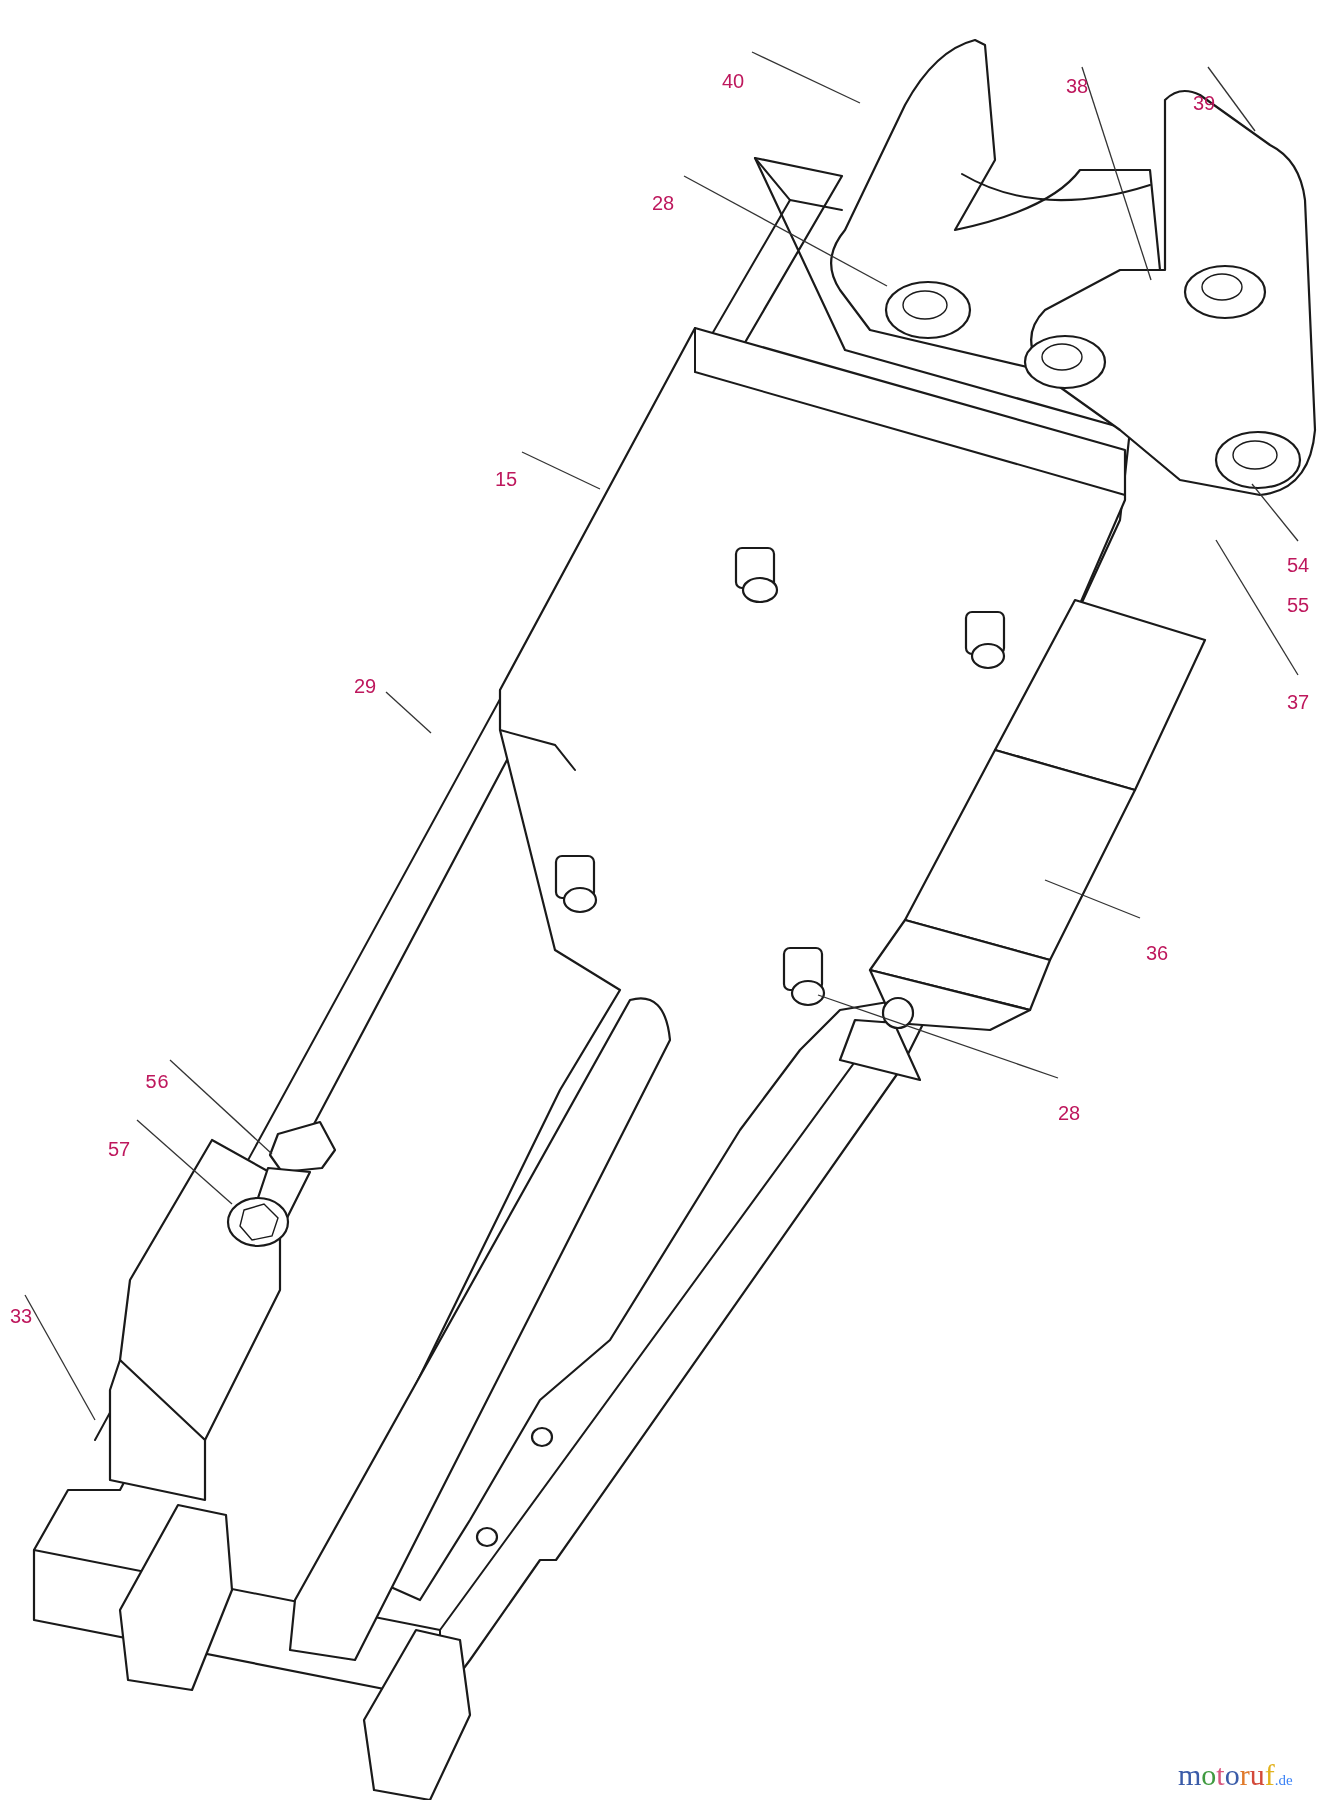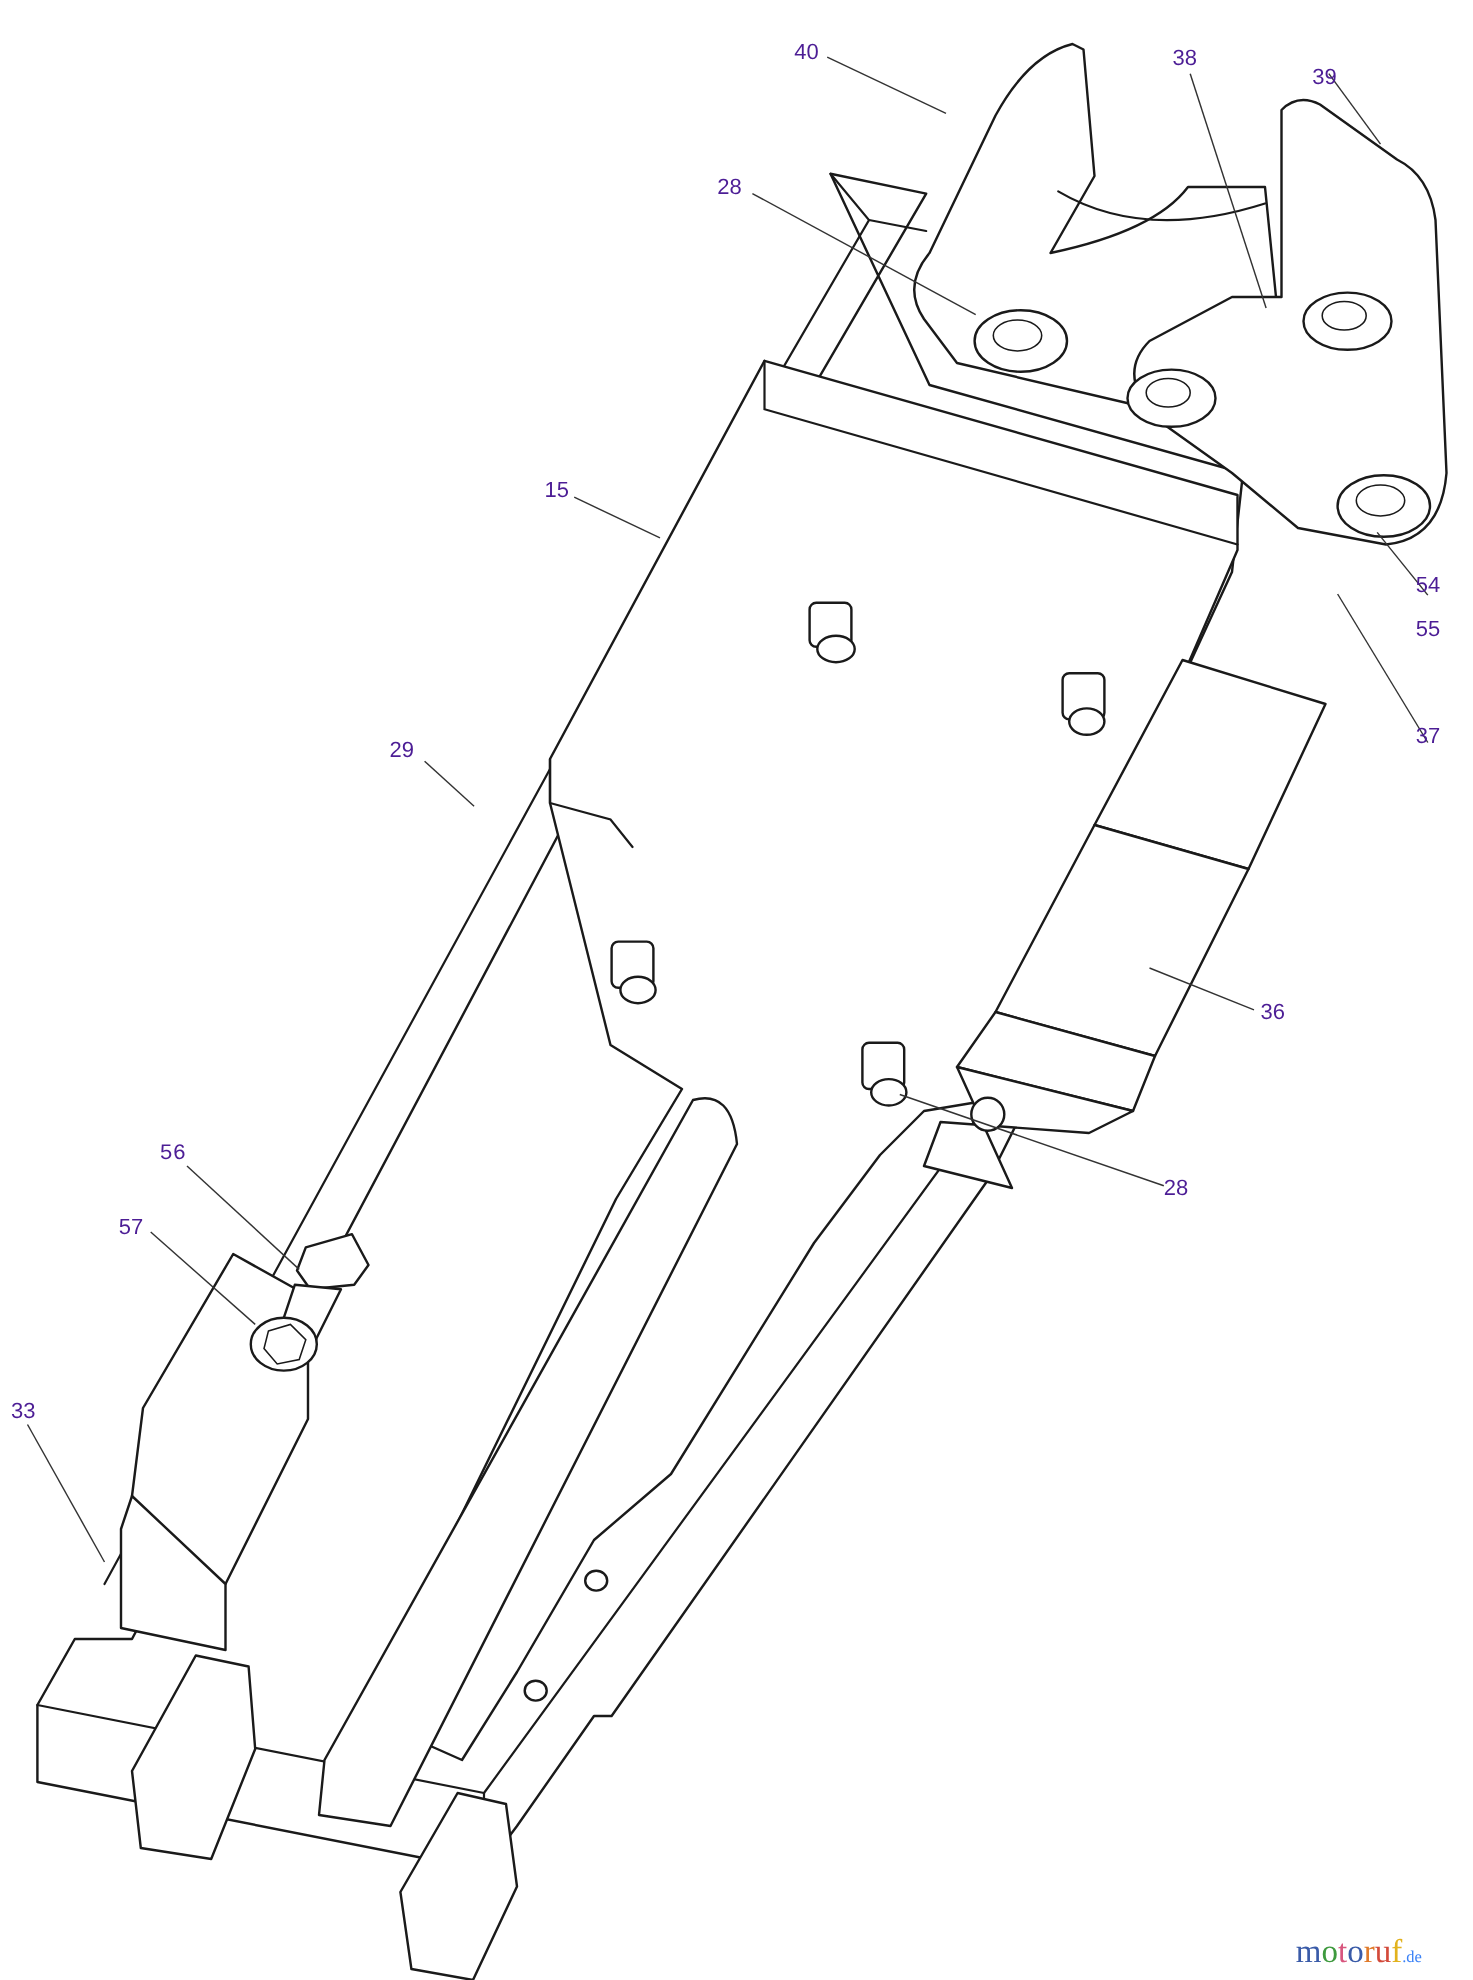--- a/index.html
+++ b/index.html
@@ -2,21 +2,21 @@
 <html><head>
 <meta charset="utf-8">
 <style>
   html, body { margin: 0; padding: 0; background: #ffffff; }
   #canvas { position: relative; width: 1339px; height: 1800px; background: #fff; overflow: hidden; }
   svg#drawing { position: absolute; left: 0; top: 0; }
   .part { fill: #ffffff; stroke: #1a1a1a; stroke-width: 2.2; stroke-linejoin: round; stroke-linecap: round; }
   .edge { fill: none; stroke: #1a1a1a; stroke-width: 2; stroke-linecap: round; }
   .thin { fill: none; stroke: #1a1a1a; stroke-width: 1.4; }
   .leader { stroke: #333; stroke-width: 1.3; fill: none; }
-  .callout { position: absolute; font-family: "Liberation Sans", sans-serif; font-size: 20px; color: #4c1d95; line-height: 1; white-space: nowrap; }
+  .callout { position: absolute; font-family: "Liberation Sans", sans-serif; font-size: 20px; color: #be185d; line-height: 1; white-space: nowrap; margin-top: 33px; }
   #watermark { position: absolute; left: 1178px; top: 1760px; font-family: "Liberation Serif", serif; font-size: 30px; line-height: 1; }
   #watermark span { display: inline-block; }
   #watermark .tld { font-size: 15px; color: #3b82f6; }
 </style>
 </head>
 <body>
 
 <div id="canvas">
 
   <svg id="drawing" width="1339" height="1800" viewBox="0 0 1339 1800">
@@ -130,21 +130,21 @@
   </svg>
 
   <div class="callout" style="left:722px;top:38px;">40</div>
   <div class="callout" style="left:1066px;top:43px;">38</div>
   <div class="callout" style="left:1193px;top:60px;">39</div>
   <div class="callout" style="left:652px;top:160px;">28</div>
   <div class="callout" style="left:495px;top:436px;">15</div>
   <div class="callout" style="left:1287px;top:522px;">54</div>
   <div class="callout" style="left:1287px;top:562px;">55</div>
   <div class="callout" style="left:1287px;top:659px;">37</div>
-  <div class="callout" style="left:354px;top:672px;">29</div>
+  <div class="callout" style="left:354px;top:643px;">29</div>
   <div class="callout" style="left:1146px;top:910px;">36</div>
   <div class="callout" style="left:1058px;top:1070px;">28</div>
   <div class="callout" style="left:145px;top:1040px;font-family:Liberation Mono, monospace;">56</div>
   <div class="callout" style="left:108px;top:1106px;">57</div>
   <div class="callout" style="left:10px;top:1273px;">33</div>
 
   <div id="watermark">
     <span style="color: rgb(58, 91, 168);">m</span><span style="color: rgb(63, 154, 63);">o</span><span style="color: rgb(216, 86, 126);">t</span><span style="color: rgb(58, 91, 168);">o</span><span style="color: rgb(224, 122, 42);">r</span><span style="color: rgb(211, 74, 58);">u</span><span style="color: rgb(226, 178, 30);">f</span><span class="tld">.de</span>
   </div>
 </div>

